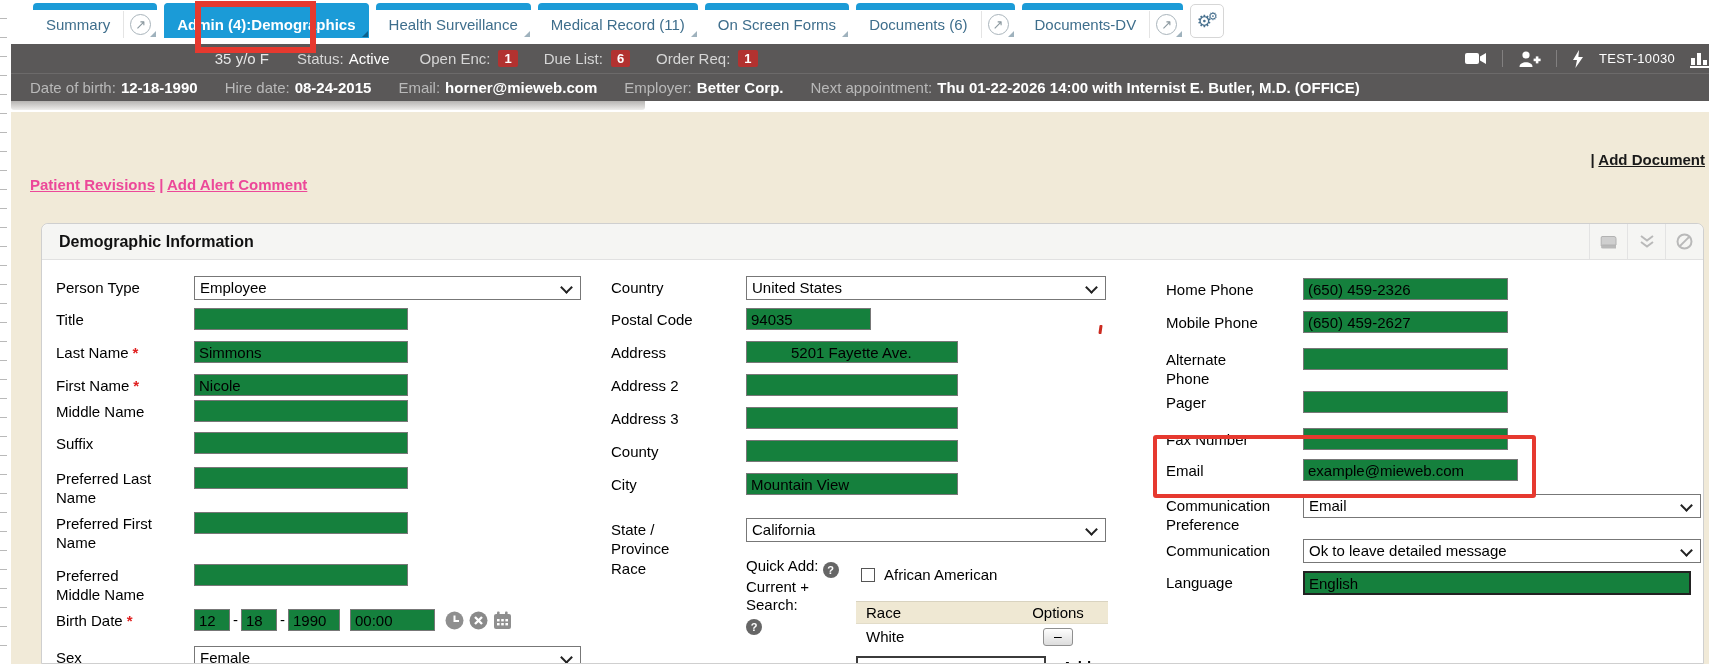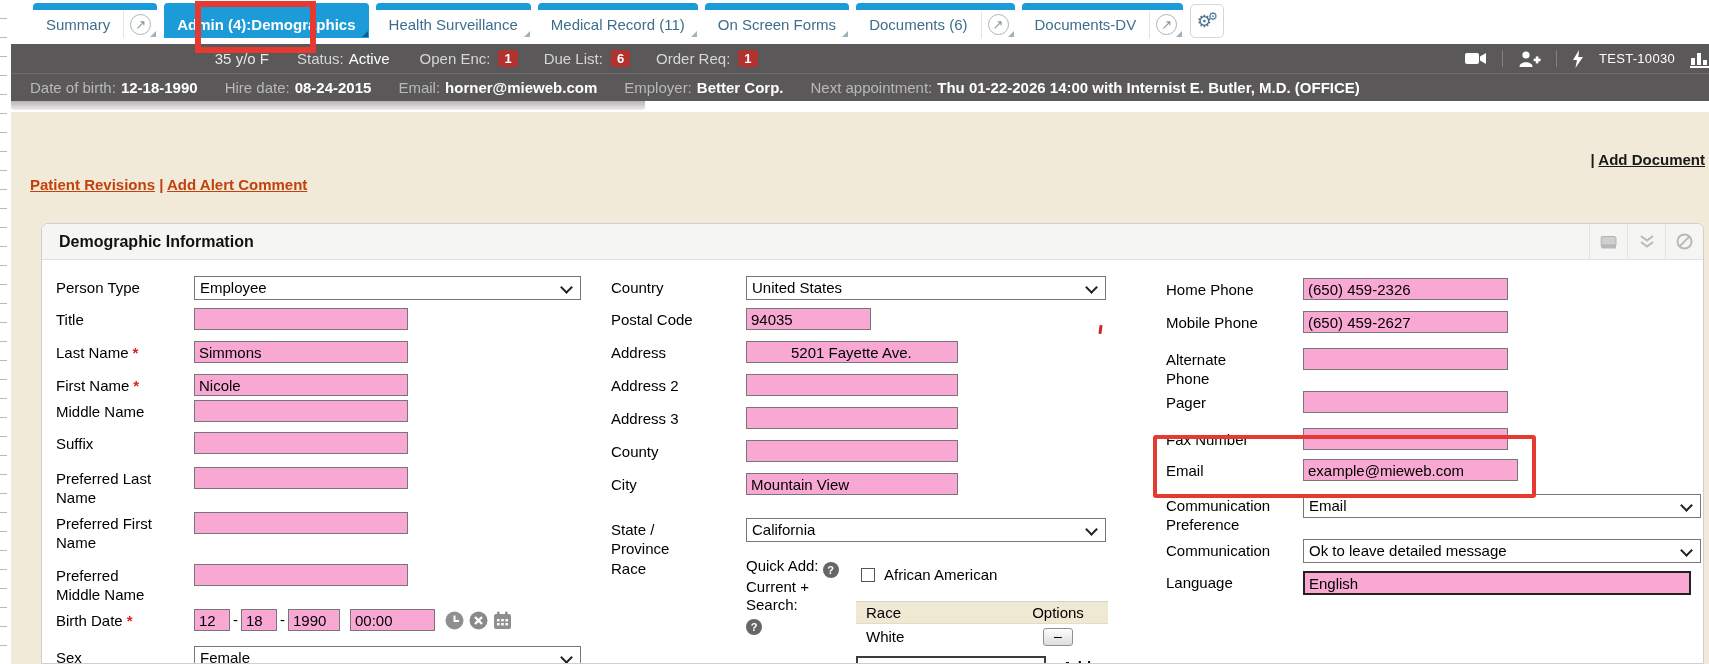--- a/index.html
+++ b/index.html
@@ -49,38 +49,38 @@
     display:flex; align-items:center; font-size:15px; color:#b9b9b9; padding-left:19px; gap:27px; overflow:hidden; white-space:nowrap; }
   .bar2 .ival { color:#fff; font-weight:bold; margin-left:5px; }
 
   .shadowbar { position:absolute; left:11px; top:101px; width:634px; height:9px;
     background:linear-gradient(#b6b4b2,#eeedeb); border-radius:0 0 3px 3px; }
   .beige { position:absolute; left:11px; top:112px; right:0; bottom:0; background:#f1ead8; }
 
   
   .add-doc { position:absolute; top:151px; right:4px; font-size:15px; font-weight:bold; color:#1a1a1a; z-index:5; }
   .add-doc .lnk, .rev-links .lnk { text-decoration:underline; cursor:pointer; }
-  .rev-links { position:absolute; top:176px; left:30px; font-size:15px; font-weight:bold; color:#c2410c; z-index:5; }
+  .rev-links { position:absolute; top:176px; left:30px; font-size:15px; font-weight:bold; color:#ec4899; z-index:5; }
 
   
   .panel { position:absolute; left:41px; top:223px; width:1663px; height:441px; background:#fff;
     border:1px solid #cfcfcf; border-radius:7px 7px 0 0; overflow:hidden; z-index:4; }
   .panel-h { height:36px; background:#f5f5f3; border-bottom:1px solid #e1e1e1; border-radius:7px 7px 0 0;
     display:flex; align-items:center; padding-left:17px; font-size:16px; font-weight:bold; color:#111; }
   .panel-icons { margin-left:auto; display:flex; height:100%; align-items:stretch; }
   .picon { width:38px; display:flex; align-items:center; justify-content:center; border-left:1px solid #e3e3e3; cursor:pointer; }
 
   
   .row { position:absolute; display:flex; align-items:flex-start; font-size:15px; }
   .lbl { line-height:19px; padding-top:2px; }
   .lbl1 { width:138px; padding-right:34px; }
   .lbl2 { width:135px; padding-right:30px; }
   .lbl3 { width:137px; padding-right:30px; }
   .req { color:#e02020; font-weight:bold; margin-left:4px; }
-  .inp { height:22px; border:1px solid #777; background:#f9a8d4; font-family:"Liberation Sans",sans-serif; font-size:15px; padding:0 4px; }
+  .inp { height:22px; border:1px solid #777; background:#15803d; font-family:"Liberation Sans",sans-serif; font-size:15px; padding:0 4px; }
   .sel { position:relative; height:24px; border:1px solid #777; background:#fff; font-size:15px; line-height:22px;
     padding:0 24px 0 5px; white-space:nowrap; overflow:hidden; cursor:pointer; }
   .sel::after { content:""; position:absolute; right:9px; top:6px; width:7px; height:7px;
     border-right:2px solid #222; border-bottom:2px solid #222; transform:rotate(45deg); }
   .dash { line-height:22px; padding:0 3px; }
   .bdicons { display:flex; gap:5px; margin-left:10px; align-items:center; padding-top:2px; }
   .help { width:16px; height:16px; border-radius:50%; background:#666; color:#fff; font-weight:bold; font-size:11px;
     display:inline-flex; align-items:center; justify-content:center; vertical-align:-3px; cursor:pointer; }
   .cb { width:14px; height:14px; border:1px solid #555; background:#fff; display:inline-block; margin-right:9px; margin-top:2px; cursor:pointer; }
   .racetable { border-collapse:collapse; font-size:15px; }

